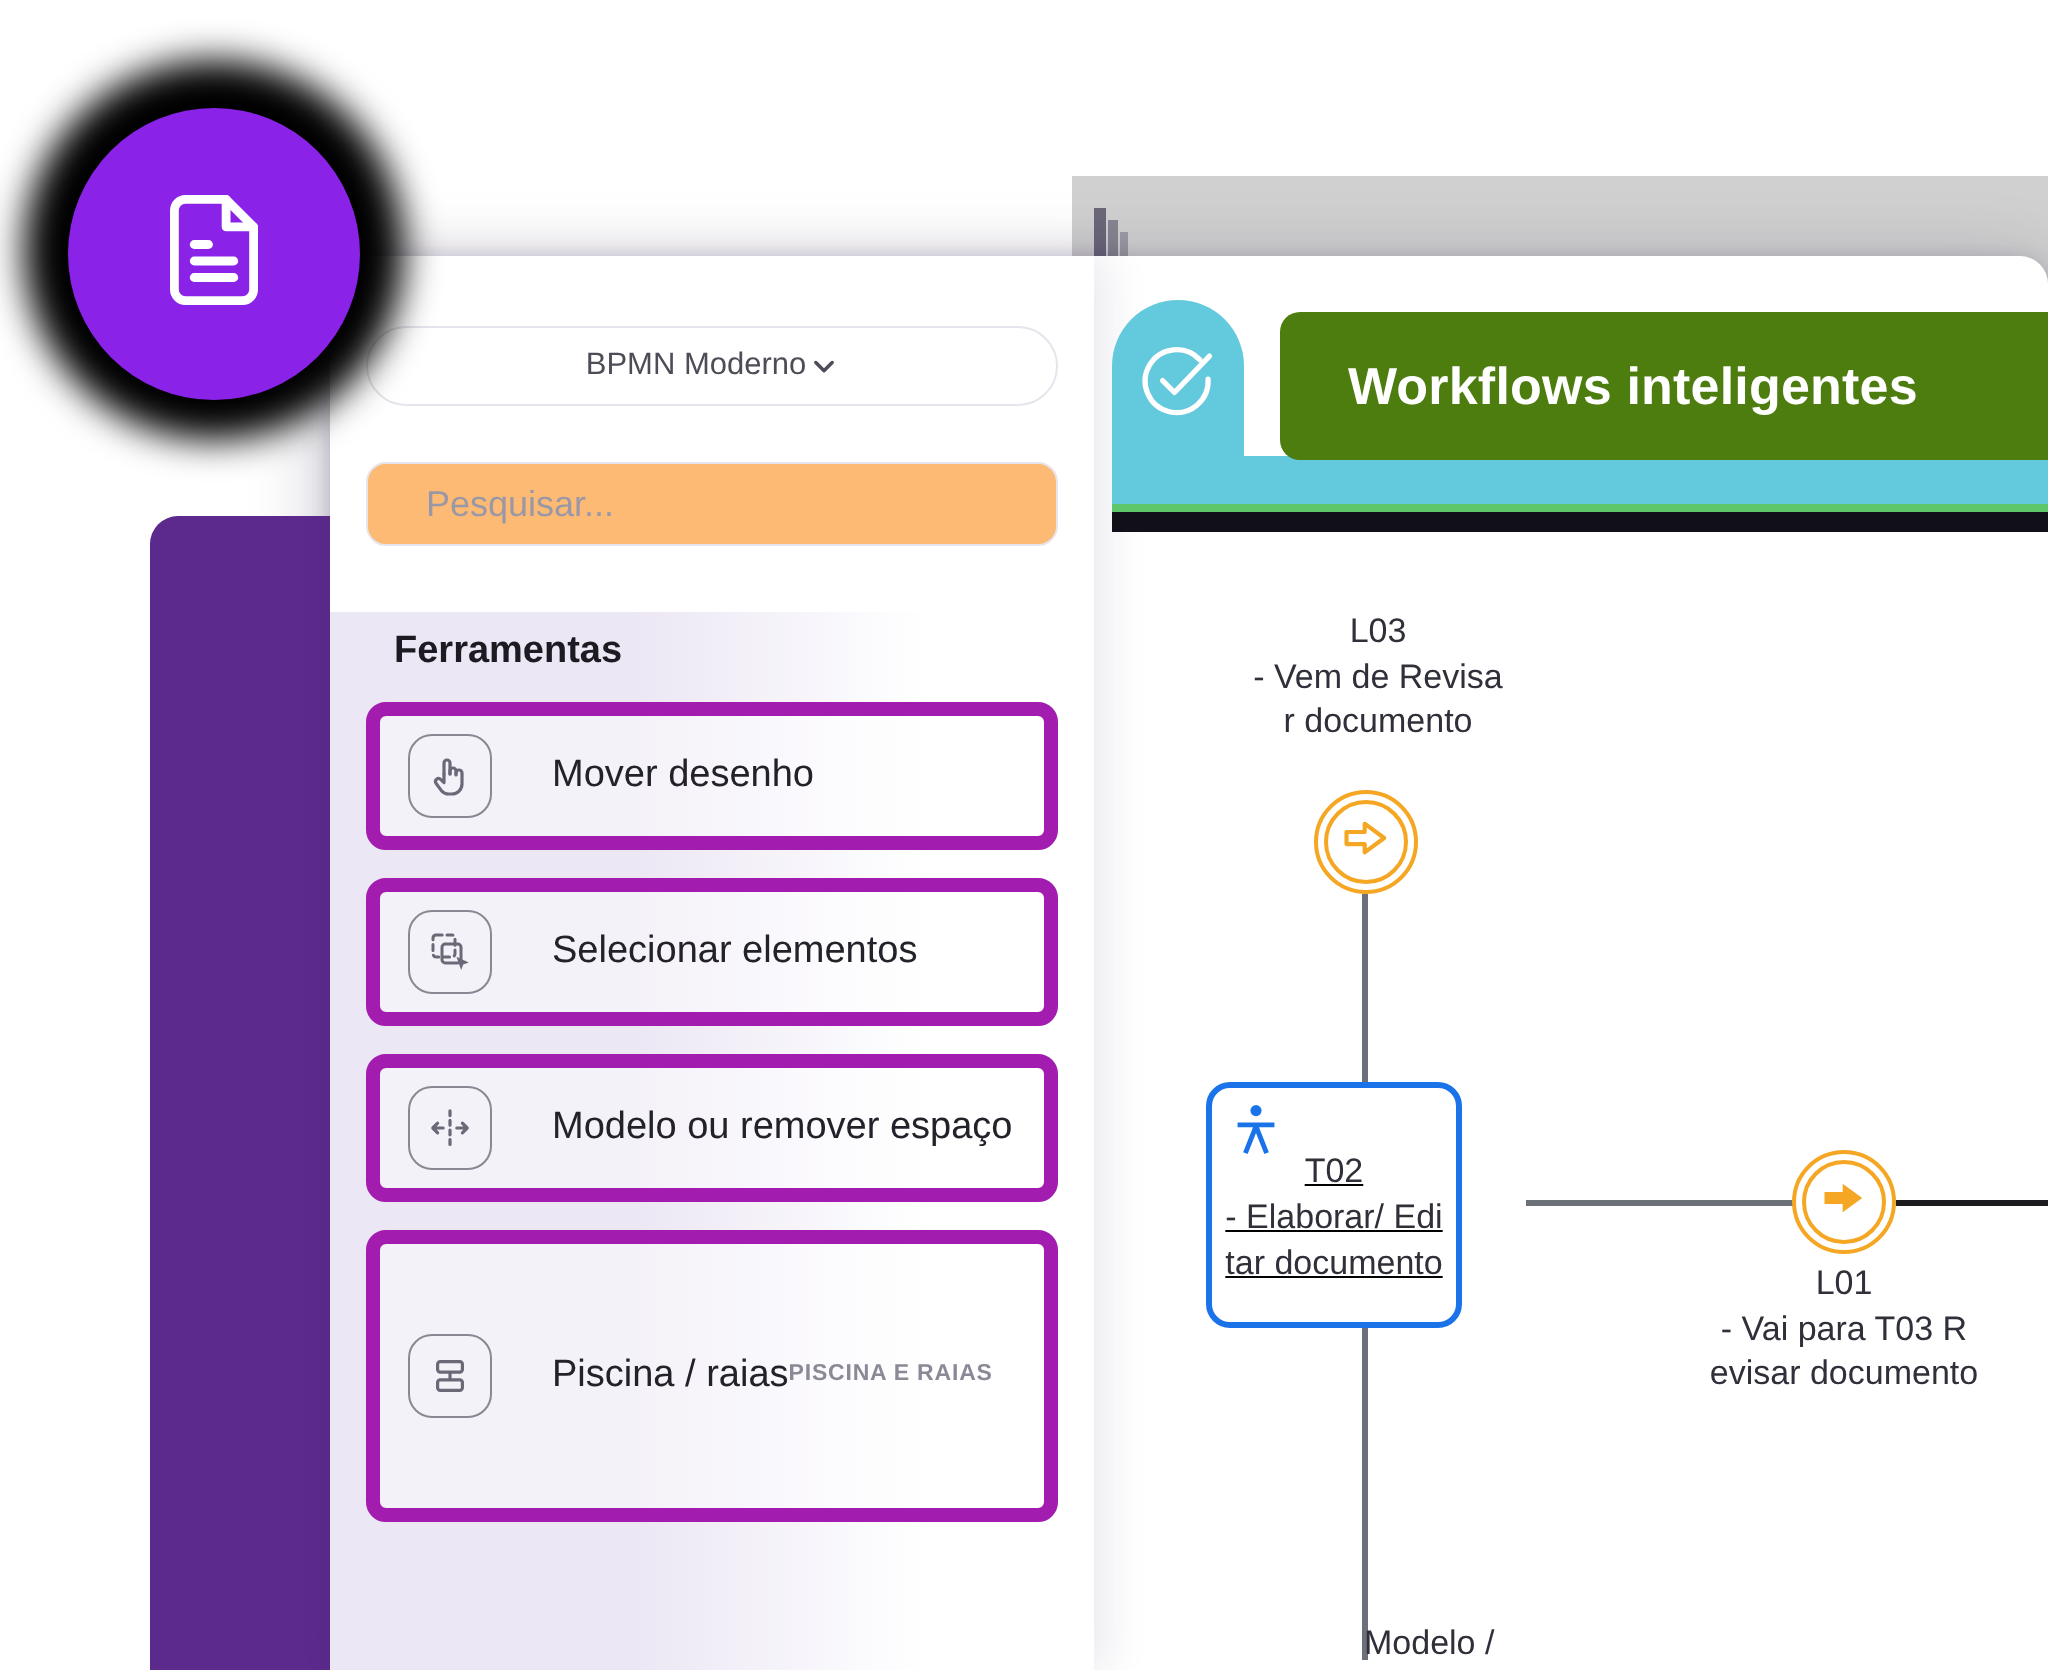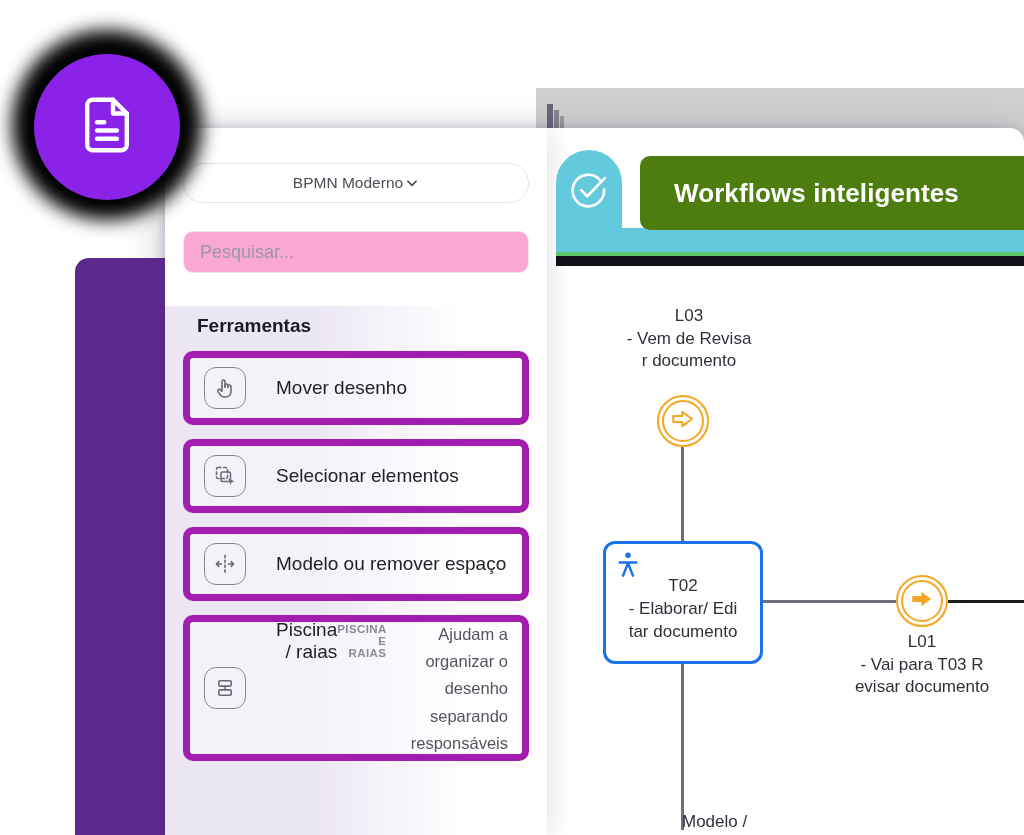--- a/index.html
+++ b/index.html
@@ -105,24 +105,24 @@
     color: #4d4d57;
   }
   .chev { font-size: 12px; line-height: 1; position: relative; top: 1px; }
 
   
   .search-box {
     height: 42px;
     margin-top: 28px;
     border: 1px solid #e6e4ec;
     border-radius: 10px;
-    background: #f9a8d4;
+    background: #fdba74;
     display: flex;
     align-items: center;
-    padding: 0 16px;
+    padding: 0 29px;
   }
   .search-box input {
     border: 0;
     outline: 0;
     background: transparent;
     font-family: "Liberation Sans", sans-serif;
     font-size: 18px;
     color: #4d4d57;
     width: 100%;
   }
@@ -257,25 +257,25 @@
     display: flex; align-items: center; justify-content: center;
   }
   .link-event .inner-ring {
     position: absolute; inset: 3px;
     border-radius: 50%;
     border: 2.4px solid #f5a623;
   }
 
   .task-node {
     position: absolute;
-    width: 160px; height: 123px;
+    width: 128px; height: 123px;
     border: 3px solid #1a73e8;
     border-radius: 12px;
     background: #ffffff;
-    display: flex; align-items: center; justify-content: center;
+    display: flex; align-items: center; justify-content: center; text-decoration: underline;
   }
   .task-node .task-text {
     text-align: center;
     font-size: 17px;
     color: #30303a;
     line-height: 1.34;
     white-space: pre-line;
     padding-top: 14px;
   }
   .task-node .person-icon {
@@ -427,21 +427,20 @@
           <span class="tool-icon">
             <svg width="24" height="24" viewBox="0 0 24 24" fill="none" stroke="#6b6877" stroke-width="1.6" stroke-linejoin="round">
               <rect x="5.8" y="4.8" width="12.4" height="5.3" rx="1.3"></rect>
               <rect x="5.8" y="13.9" width="12.4" height="5.3" rx="1.3"></rect>
               <path d="M12 10.1 v3.8"></path>
             </svg>
           </span>
           <span class="tool-body">
             <span class="t-title">Piscina / raias</span>
             <span class="t-kicker">PISCINA E RAIAS</span>
-            <span class="t-desc">Ajudam a organizar o desenho separando responsáveis</span>
           </span>
         </div>
 
 
       </div>
     </div>
   </div>
 
   <div class="banner-wrap">
     <div class="banner-dark-strip"></div>

